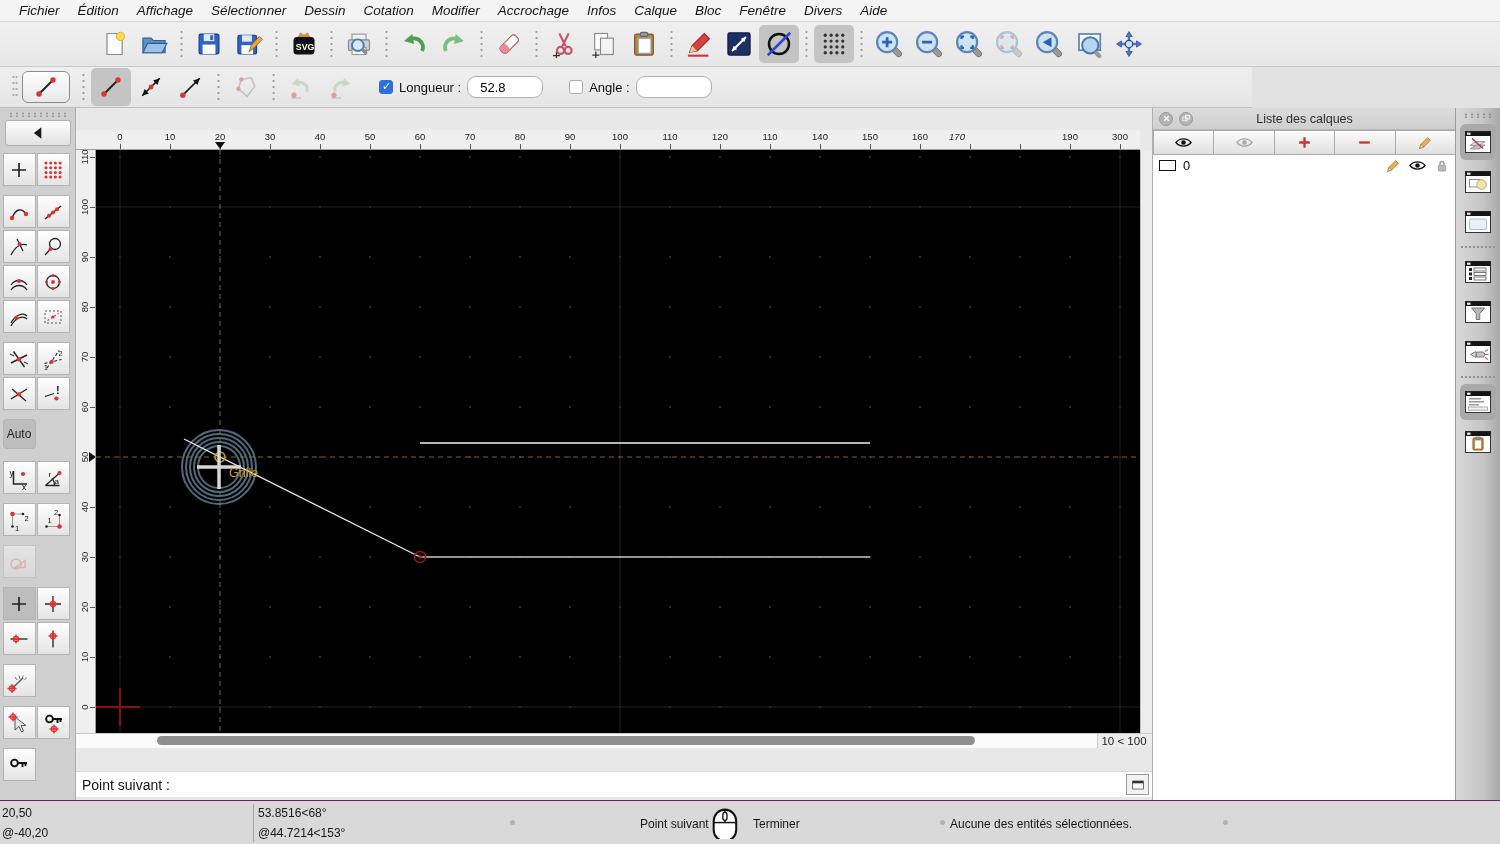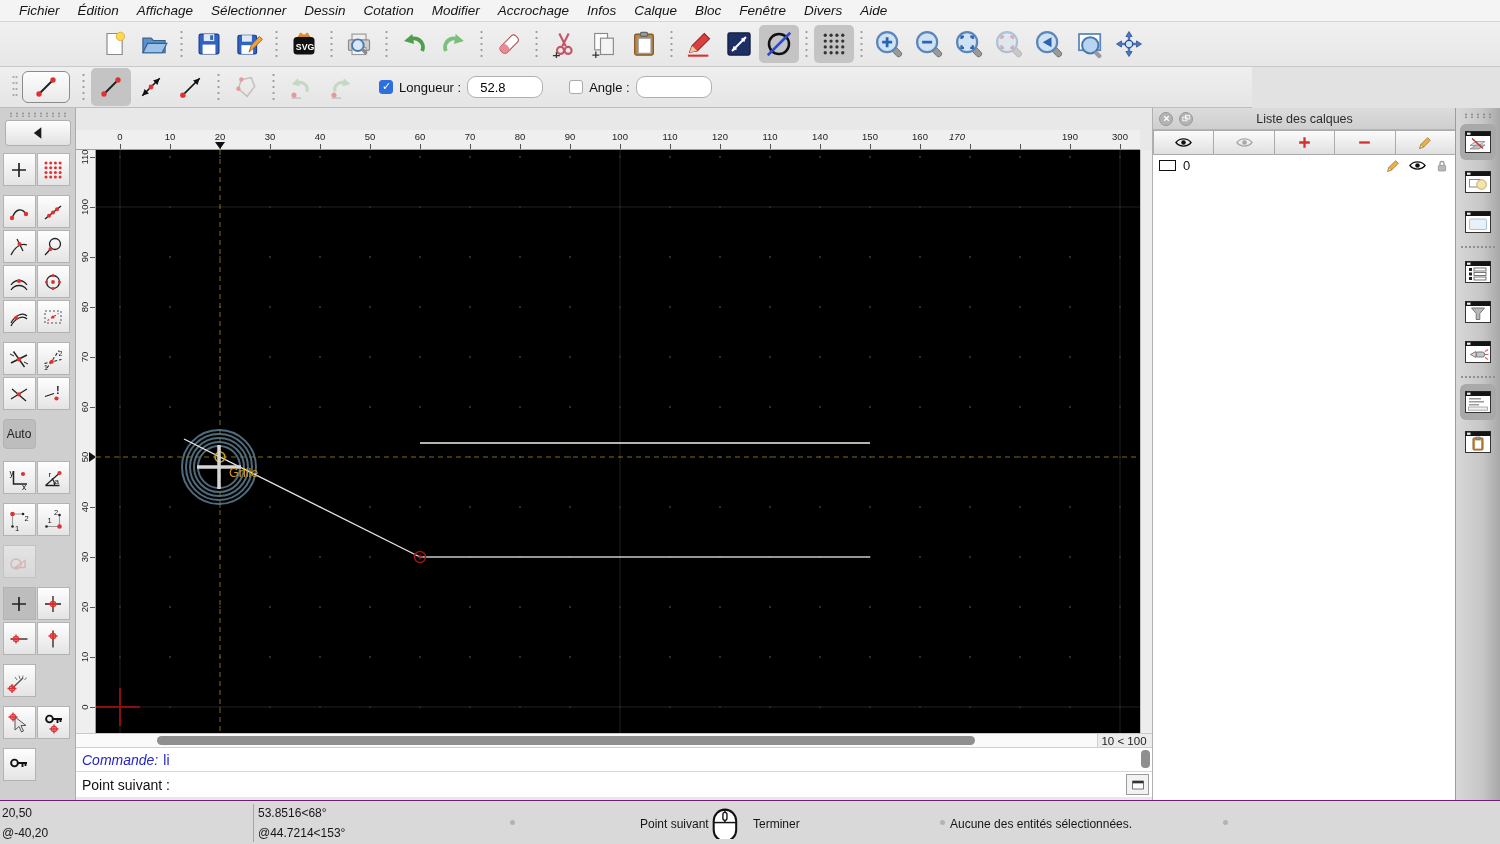--- a/index.html
+++ b/index.html
@@ -1172,25 +1172,20 @@
           <text x="133" y="327" fill="#d39a17" font-size="12.5" font-family="Liberation Sans, sans-serif">Grille</text>
         </svg>
     </div>
     <div class="vscroll"></div>
     <div class="hscroll">
       <div class="hs-track">
         <div class="hs-thumb"></div>
       </div>
       <div class="grid-info">10 &lt; 100</div>
     </div>
-    <div class="cmd-history">
-      <span class="c1">Commande:</span>
-      <span class="c2">li</span>
-      <div class="ch-scroll"></div>
-    </div>
     <div class="cmd-input">
       <span>Point suivant :</span>
       <input class="cmd-field" value="" style="">
       <span class="cmd-winbtn">
           <span>
             <svg width="16" height="16" viewBox="0 0 24 24">
               <rect x="4" y="6" width="16" height="12" fill="#fff" stroke="#333"></rect>
               <rect x="4" y="6" width="16" height="3.5" fill="#333"></rect>
             </svg>
           </span>

